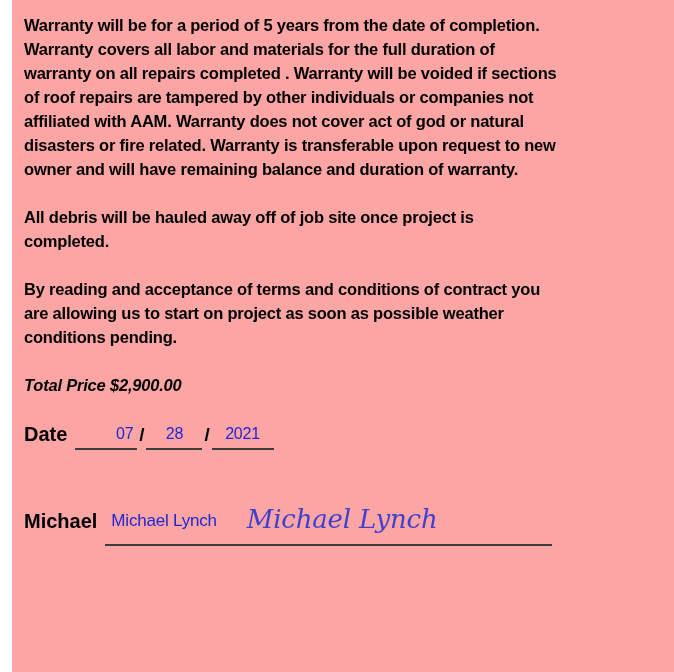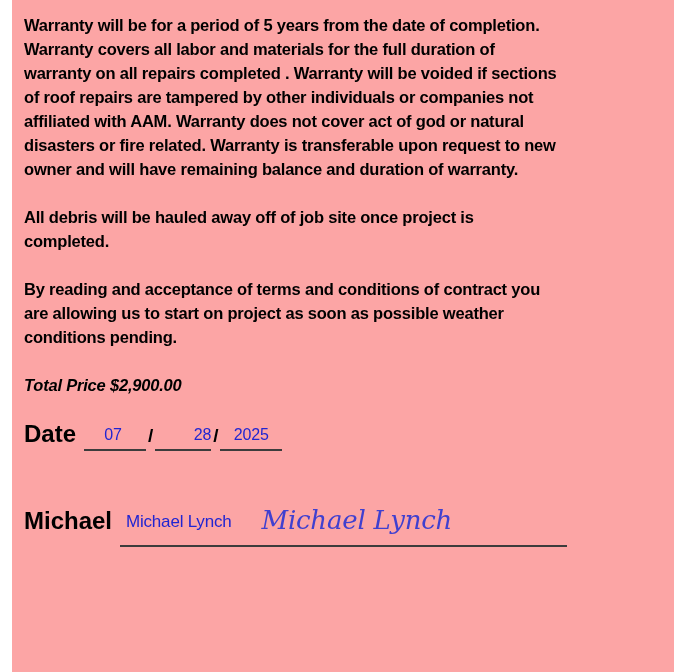--- a/index.html
+++ b/index.html
@@ -21,29 +21,29 @@
   }
   .body-text { margin: 0 0 24px 0; white-space: pre-line; }
   .pricing-block { margin: 0 0 24px 0; }
   .pricing-block div { white-space: nowrap; font-style: italic; }
 
   .date-row {
     margin-top: 14px;
     white-space: nowrap;
     line-height: 26px;
   }
-  .big-label { font-size: 24px; letter-spacing: 0; }
+  .big-label { font-size: 20px; letter-spacing: 0; }
   .date-seg {
     display: inline-block;
     border-bottom: 2px solid var(--line-color, #3c3c3c);
     line-height: 24px;
     text-align: center;
   }
-  .seg-month { width: 58px; margin-left: 8px; text-align: center; padding-right: 4px; }
-  .seg-day   { width: 56px; text-align: right; }
+  .seg-month { width: 58px; margin-left: 8px; text-align: right; padding-right: 4px; }
+  .seg-day   { width: 56px; }
   .seg-year  { width: 62px; }
   .slash { font-size: 19px; margin: 0 2px; }
   .blue-val {
     color: var(--value-blue, #2125d2);
     font-weight: normal;
     font-size: 16px;
     position: relative;
     top: -2px;
   }
 
@@ -95,20 +95,20 @@
   <p class="body-text">By reading and acceptance of terms and conditions of contract you
 are allowing us to start on project as soon as possible weather
 conditions pending.</p>
 
   <div class="pricing-block">
     <div>Total Price $2,900.00</div>
   </div>
 
 
   <div class="date-row">
-    <span class="big-label">Date</span><span class="date-seg seg-month"><span class="blue-val">07</span></span><span class="slash">/</span><span class="date-seg seg-day"><span class="blue-val">28</span></span><span class="slash">/</span><span class="date-seg seg-year"><span class="blue-val">2025</span></span>
+    <span class="big-label">Date</span><span class="date-seg seg-month"><span class="blue-val">07</span></span><span class="slash">/</span><span class="date-seg seg-day"><span class="blue-val">28</span></span><span class="slash">/</span><span class="date-seg seg-year"><span class="blue-val">2021</span></span>
   </div>
 
   <div class="customer-row">
     <span class="big-label">Michael</span><span class="signature-line"><span class="typed-name">Michael Lynch</span><span class="signature-script">Michael Lynch</span></span>
   </div>
 
 </div>
 
 </body></html>

